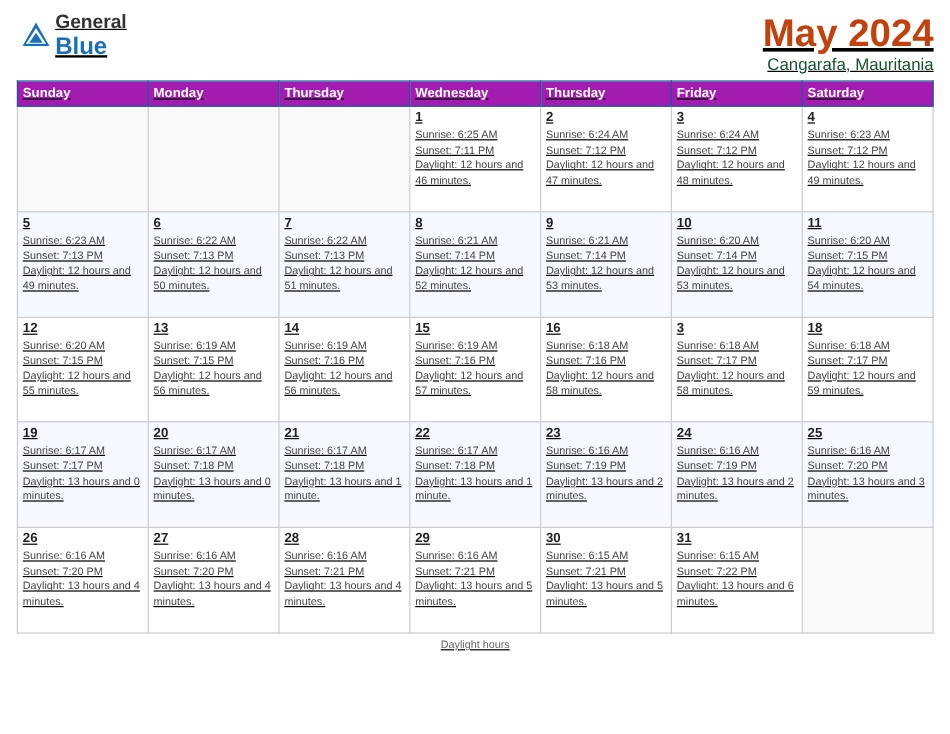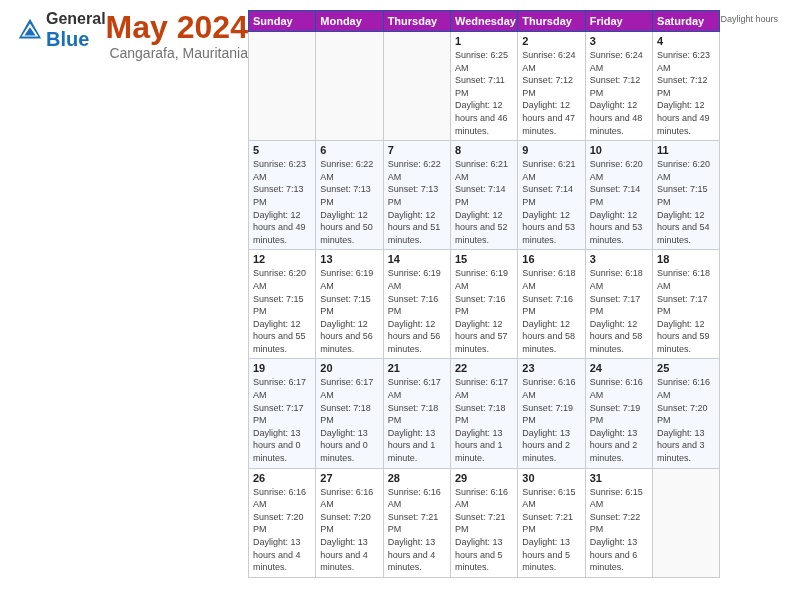--- a/index.html
+++ b/index.html
@@ -8,21 +8,22 @@
       height: 612px;
       font-family: Arial, sans-serif;
       background: #fff;
       overflow: hidden;
     }
     .page {
       width: 792px;
       height: 552px;
       padding: 10px 14px 10px 14px;
       display: flex;
-      flex-direction: row;
+      flex-direction: column;
+      text-decoration: underline;
     }
     .header {
       display: flex;
       justify-content: space-between;
       align-items: flex-start;
       margin-bottom: 6px;
     }
     .logo {
       display: flex;
       align-items: center;
@@ -52,21 +53,21 @@
       text-align: right;
     }
     .month-title {
       font-size: 32px;
       font-weight: bold;
       color: #c2410c;
       line-height: 1.1;
     }
     .location {
       font-size: 14px;
-      color: #737373;
+      color: #14532d;
     }
     .calendar {
       flex: 1;
       border: 1px solid #ccc;
       border-collapse: collapse;
       width: 100%;
       table-layout: fixed;
     }
     .calendar th {
       background-color: #a21caf;

